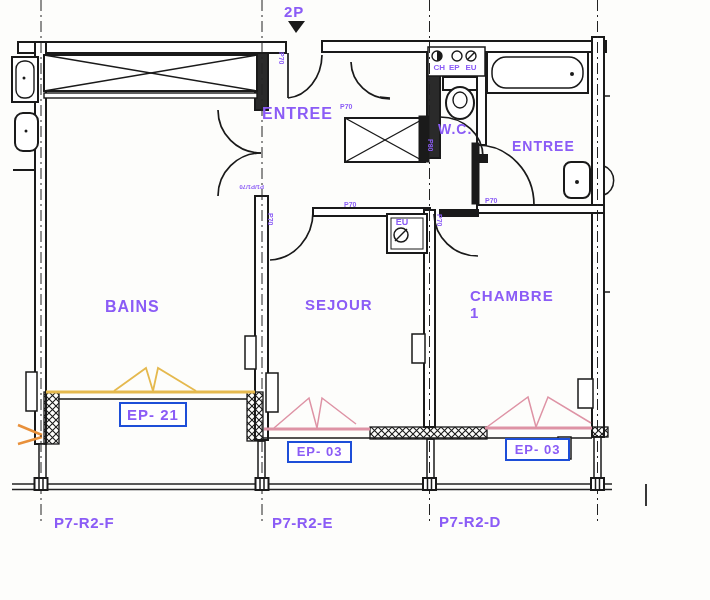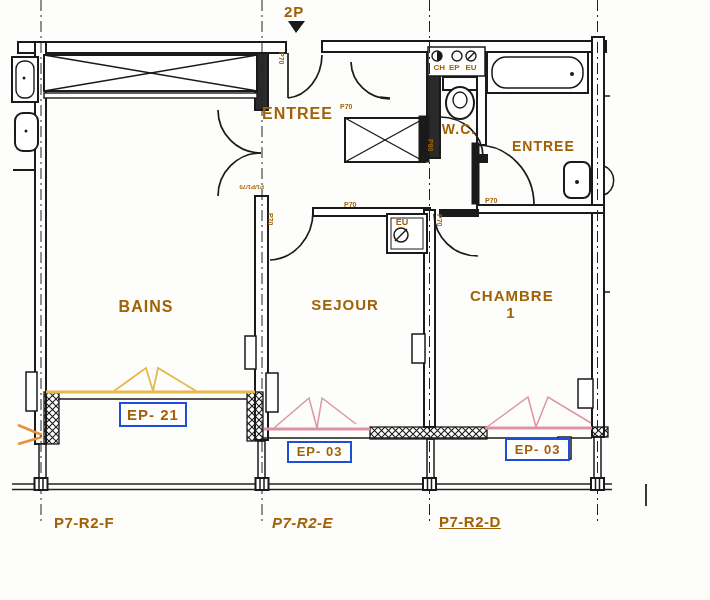--- a/index.html
+++ b/index.html
@@ -1,20 +1,20 @@
 <!DOCTYPE html>
 <html><head>
 <meta charset="utf-8">
 <style>
   html,body{margin:0;padding:0;background:#e8e8e8;}
   #plan{position:relative;width:710px;height:600px;background:#fdfdfb;overflow:hidden;
-        font-family:"Liberation Sans", sans-serif;color:#a16207;}
+        font-family:"Liberation Sans", sans-serif;color:#8b5cf6;}
   #plan svg{position:absolute;left:0;top:0;}
   .lbl{position:absolute;font-weight:bold;letter-spacing:1px;white-space:nowrap;}
-  .room{font-size:15px;text-align:center;}
+  .room{font-size:15px;}
   .tiny{font-size:7px;letter-spacing:0;font-weight:bold;line-height:1;}
   .vert{writing-mode:vertical-rl;}
   .tagbox{position:absolute;border:2px solid #1d4ed8;background:#ffffff;
           font-weight:bold;text-align:center;letter-spacing:1px;}
   .axis-lbl{font-size:15px;letter-spacing:0.5px;margin-top:16px;}
   .strip-lbl{font-size:8px;letter-spacing:0;position:absolute;font-weight:bold;}
 </style>
 </head>
 <body>
 
@@ -206,22 +206,22 @@
   <div class="lbl room" style="left:438px;top:121px;width:42px;font-size:14px;">W.C.</div>
   <div class="lbl room" style="left:512px;top:138px;width:54px;font-size:14px;">ENTREE</div>
   <div class="lbl room" style="left:470px;top:287px;width:82px;">CHAMBRE</div>
   <div class="lbl room" style="left:470px;top:304px;width:82px;">1</div>
 
   <div class="tagbox" style="left:119px;top:402px;width:64px;height:21px;font-size:15px;line-height:21px;">EP- 21</div>
   <div class="tagbox" style="left:287px;top:441px;width:61px;height:18px;font-size:13px;line-height:18px;">EP- 03</div>
   <div class="tagbox" style="left:505px;top:438px;width:61px;height:19px;font-size:13px;line-height:19px;">EP- 03</div>
 
   <div class="lbl axis-lbl" style="left:54px;top:498px;">P7-R2-F</div>
-  <div class="lbl axis-lbl" style="left:272px;top:498px;font-style:italic;">P7-R2-E</div>
-  <div class="lbl axis-lbl" style="left:439px;top:497px;text-decoration:underline;">P7-R2-D</div>
+  <div class="lbl axis-lbl" style="left:272px;top:498px;">P7-R2-E</div>
+  <div class="lbl axis-lbl" style="left:439px;top:497px;">P7-R2-D</div>
 
   <div class="strip-lbl" style="left:429px;top:63px;width:16px;text-align:right;">CH</div>
   <div class="strip-lbl" style="left:449px;top:63px;width:16px;text-align:left;">EP</div>
   <div class="strip-lbl" style="left:463px;top:63px;width:16px;text-align:center;">EU</div>
   <div class="strip-lbl" style="left:392px;top:217px;width:20px;text-align:center;font-size:9px;">EU</div>
 
   <div class="lbl tiny vert" style="left:278px;top:52px;">P70</div>
   <div class="lbl tiny" style="left:340px;top:103px;">P70</div>
   <div class="lbl tiny" style="left:344px;top:201px;">P70</div>
   <div class="lbl tiny vert" style="left:267px;top:213px;">P70</div>

